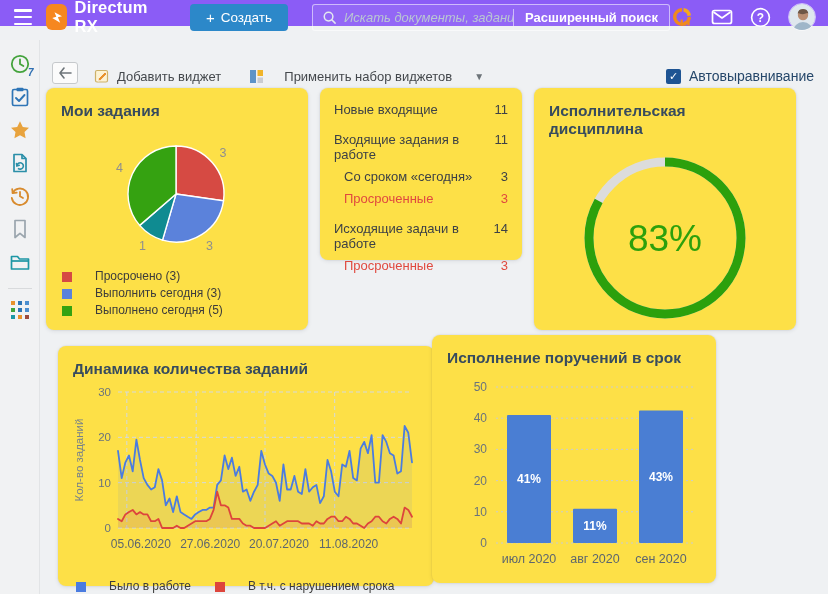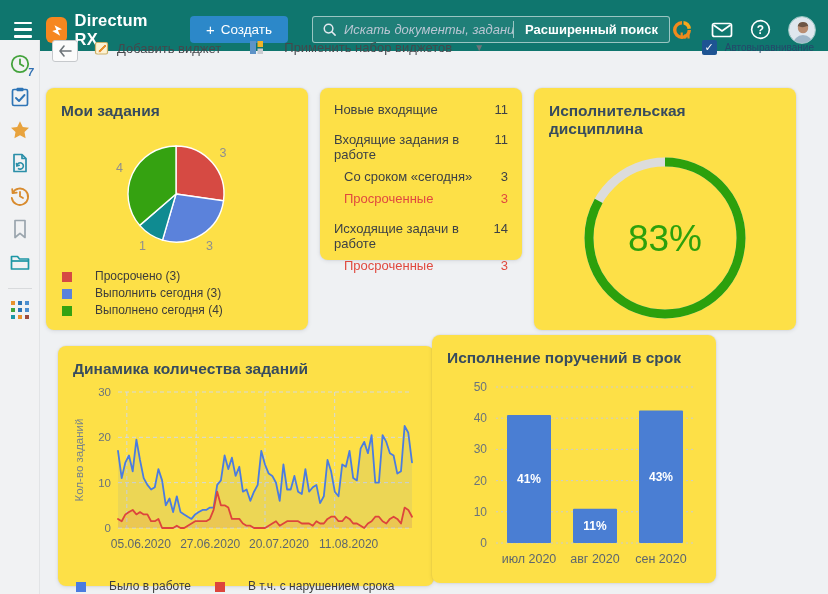--- a/index.html
+++ b/index.html
@@ -1,21 +1,21 @@
 <!DOCTYPE html>
 <html><head>
 <meta charset="utf-8">
 <style>
   * { margin:0; padding:0; box-sizing:border-box; }
   html,body { width:828px; height:594px; }
   body { font-family:"Liberation Sans","DejaVu Sans",sans-serif; background:#eff1f3; overflow:hidden; }
   .app { width:828px; height:594px; position:relative; }
 
   
-  .topbar { height:51px; background:#0f766e; display:flex; align-items:center; padding:8px 10px 0 10px; }
+  .topbar { height:26px; background:#8b5cf6; display:flex; align-items:center; padding:8px 10px 0 10px; }
   .hamburger { width:22px; height:16px; display:flex; flex-direction:column; justify-content:space-between; cursor:pointer; margin:0 8px 0 4px; background:none; border:none; }
   .hamburger span { display:block; height:2.5px; background:#fff; border-radius:1px; }
   .logo-box { width:26px; height:26px; border-radius:6px; background:#f6871f; display:flex; align-items:center; justify-content:center; margin:0 8px 0 6px; }
   .brand { color:#fff; font-size:16.5px; font-weight:600; letter-spacing:.2px; }
   .create-btn { margin-left:34px; background:#2c88c9; border:none; border-radius:4px; color:#fff; font-size:13.5px; font-family:inherit; padding:6px 16px; display:flex; align-items:center; gap:6px; cursor:pointer; }
   .create-btn .plus { font-size:15px; line-height:1; }
   .searchbar { margin-left:24px; height:27px; width:358px; border:1px solid rgba(255,255,255,.55); background:rgba(255,255,255,.07); border-radius:3px; display:flex; align-items:center; }
   .searchbar input { flex:1; background:transparent; border:none; outline:none; color:#fff; font-size:13px; font-style:italic; font-family:inherit; min-width:0; }
   .searchbar input::placeholder { color:#b9c6d3; font-style:italic; }
   .search-divider { width:1px; height:17px; background:rgba(255,255,255,.55); }
@@ -25,29 +25,29 @@
   .avatar { width:28px; height:28px; border-radius:50%; overflow:hidden; border:1px solid rgba(255,255,255,.6); }
 
   
   .sidebar { position:absolute; left:0; top:40px; width:40px; height:554px; background:#f1f2f3; border-right:1px solid #e2e4e6; display:flex; flex-direction:column; align-items:center; padding-top:13px; }
   .side-item { position:relative; width:40px; height:22px; display:flex; justify-content:center; align-items:center; margin-bottom:11px; cursor:pointer; background:none; border:none; }
   .side-badge { position:absolute; right:6px; bottom:-3px; font-size:10px; font-weight:700; color:#2f6fb2; font-style:italic; }
   .side-divider { width:24px; height:1px; background:#d8dadc; margin:4px 0 10px 0; }
 
   
   .main { position:absolute; left:40px; top:40px; width:788px; height:554px; }
-  .toolbar { height:44px; display:flex; align-items:flex-start; padding:0 14px 0 12px; }
+  .toolbar { height:44px; display:flex; align-items:flex-end; padding:0 14px 0 12px; }
   .back-btn { width:26px; height:22px; border:1px solid #c6c9cc; border-radius:3px; background:#fbfbfb; color:#6d7479; display:flex; align-items:center; justify-content:center; cursor:pointer; }
   .tb-btn { display:flex; align-items:center; gap:7px; background:none; border:none; font-family:inherit; font-size:13px; color:#44484c; cursor:pointer; }
   .tb-add { margin-left:16px; }
   .tb-apply { margin-left:28px;gap:20px; }
   .caret { font-size:10px; color:#6d7479; margin-left:2px; }
   .auto-align { margin-left:auto; display:flex; align-items:center; gap:8px; cursor:pointer; }
   .checkbox { width:15px; height:15px; background:#1e5493; border-radius:2px; display:flex; align-items:center; justify-content:center; color:#fff; font-size:11px; }
-  .auto-align-label { font-size:10px; color:#25476a; }
+  .auto-align-label { font-size:14px; color:#25476a; }
 
   
   .widget { position:absolute; background:#fde047; border-radius:8px; box-shadow:0 1px 4px rgba(30,40,60,.10), 0 0 0 1px rgba(30,40,60,.03); padding:12px 14px; cursor:pointer; }
   .widget-title { font-size:15.5px; color:#374b5e; margin:2px 0 0 1px; }
   #w-my-tasks    { left:6px;  top:48px;  width:262px; height:242px; }
   #w-tasks       { left:280px; top:48px; width:202px; height:172px; }
   #w-discipline  { left:494px; top:48px; width:262px; height:242px; }
   #w-dynamics    { left:6px;  top:306px; width:376px; height:240px;margin-left:12px; }
   #w-orders      { left:392px; top:295px; width:284px; height:248px; }
 
@@ -236,21 +236,21 @@
           <li class="li">
             <span class="sq" style="background: rgb(214, 74, 67);"></span>
             <span>Просрочено (3)</span>
           </li>
           <li class="li">
             <span class="sq" style="background: rgb(91, 130, 219);"></span>
             <span>Выполнить сегодня (3)</span>
           </li>
           <li class="li">
             <span class="sq" style="background: rgb(53, 162, 17);"></span>
-            <span>Выполнено сегодня (4)</span>
+            <span>Выполнено сегодня (5)</span>
           </li>
         </ul>
     </section>
 
     <section class="widget" id="w-tasks">
       <div class="rows" id="task-rows">
           <div class="t-row gap-first">
             <span>Новые входящие</span>
             <span>11</span>
           </div>

